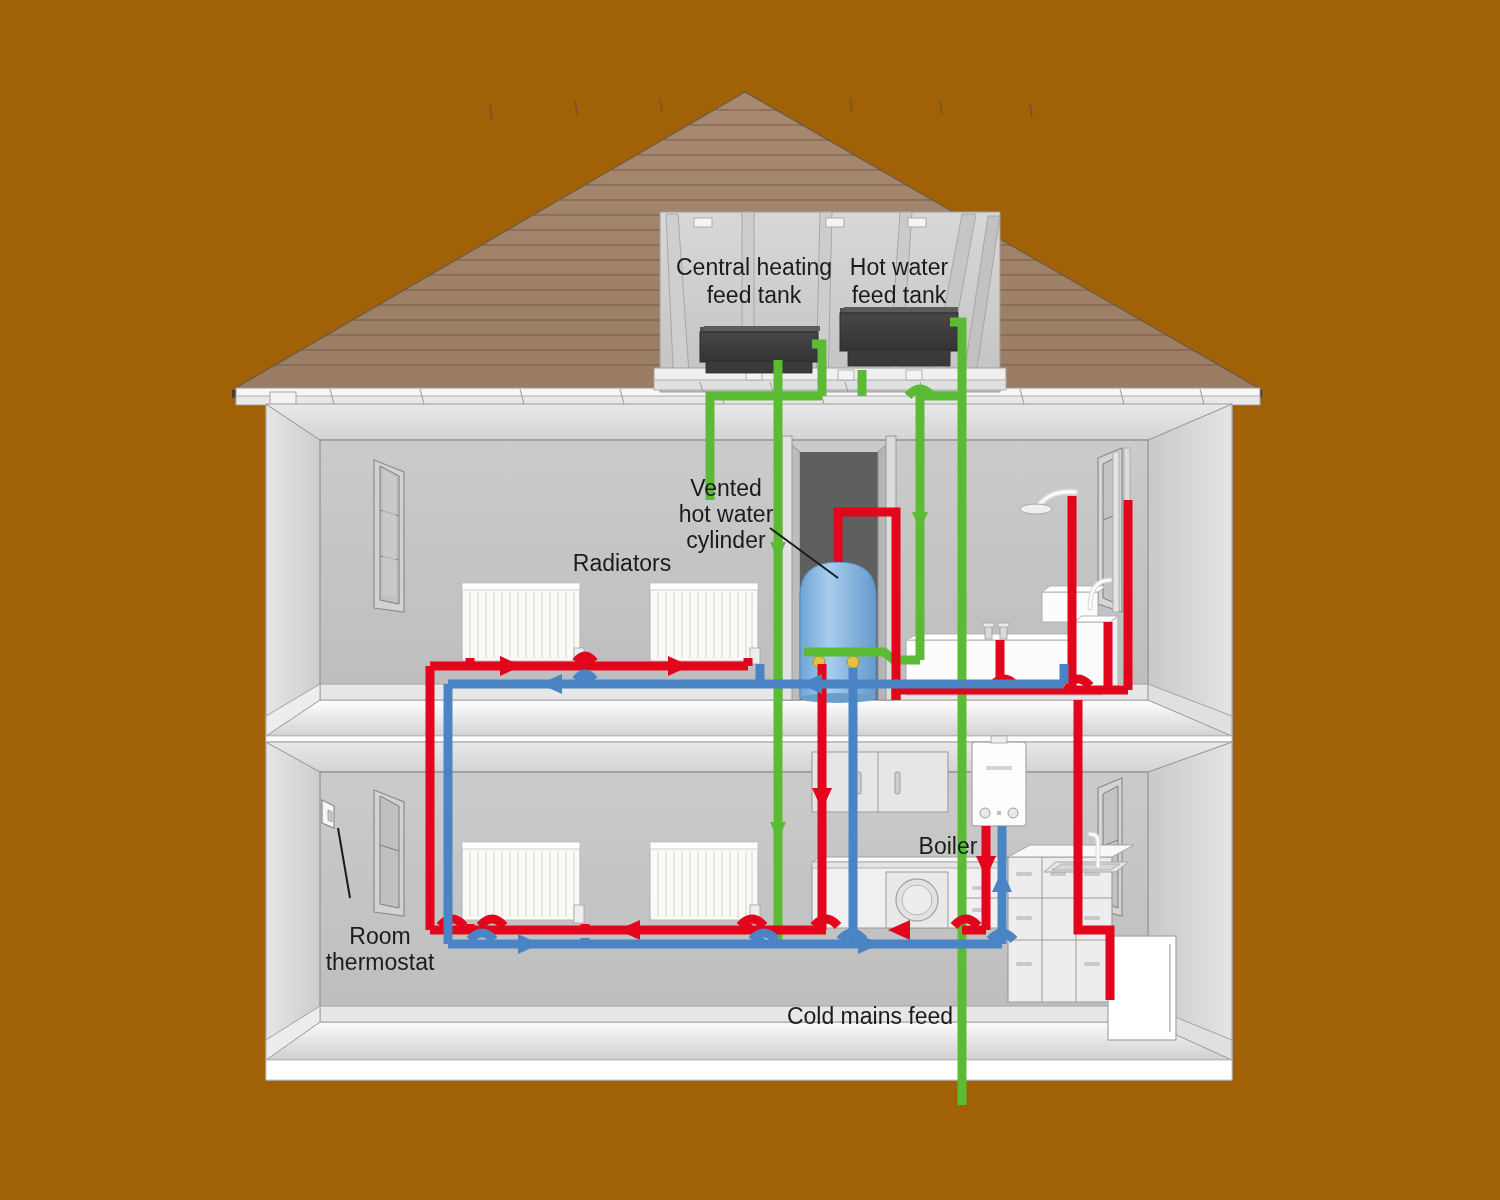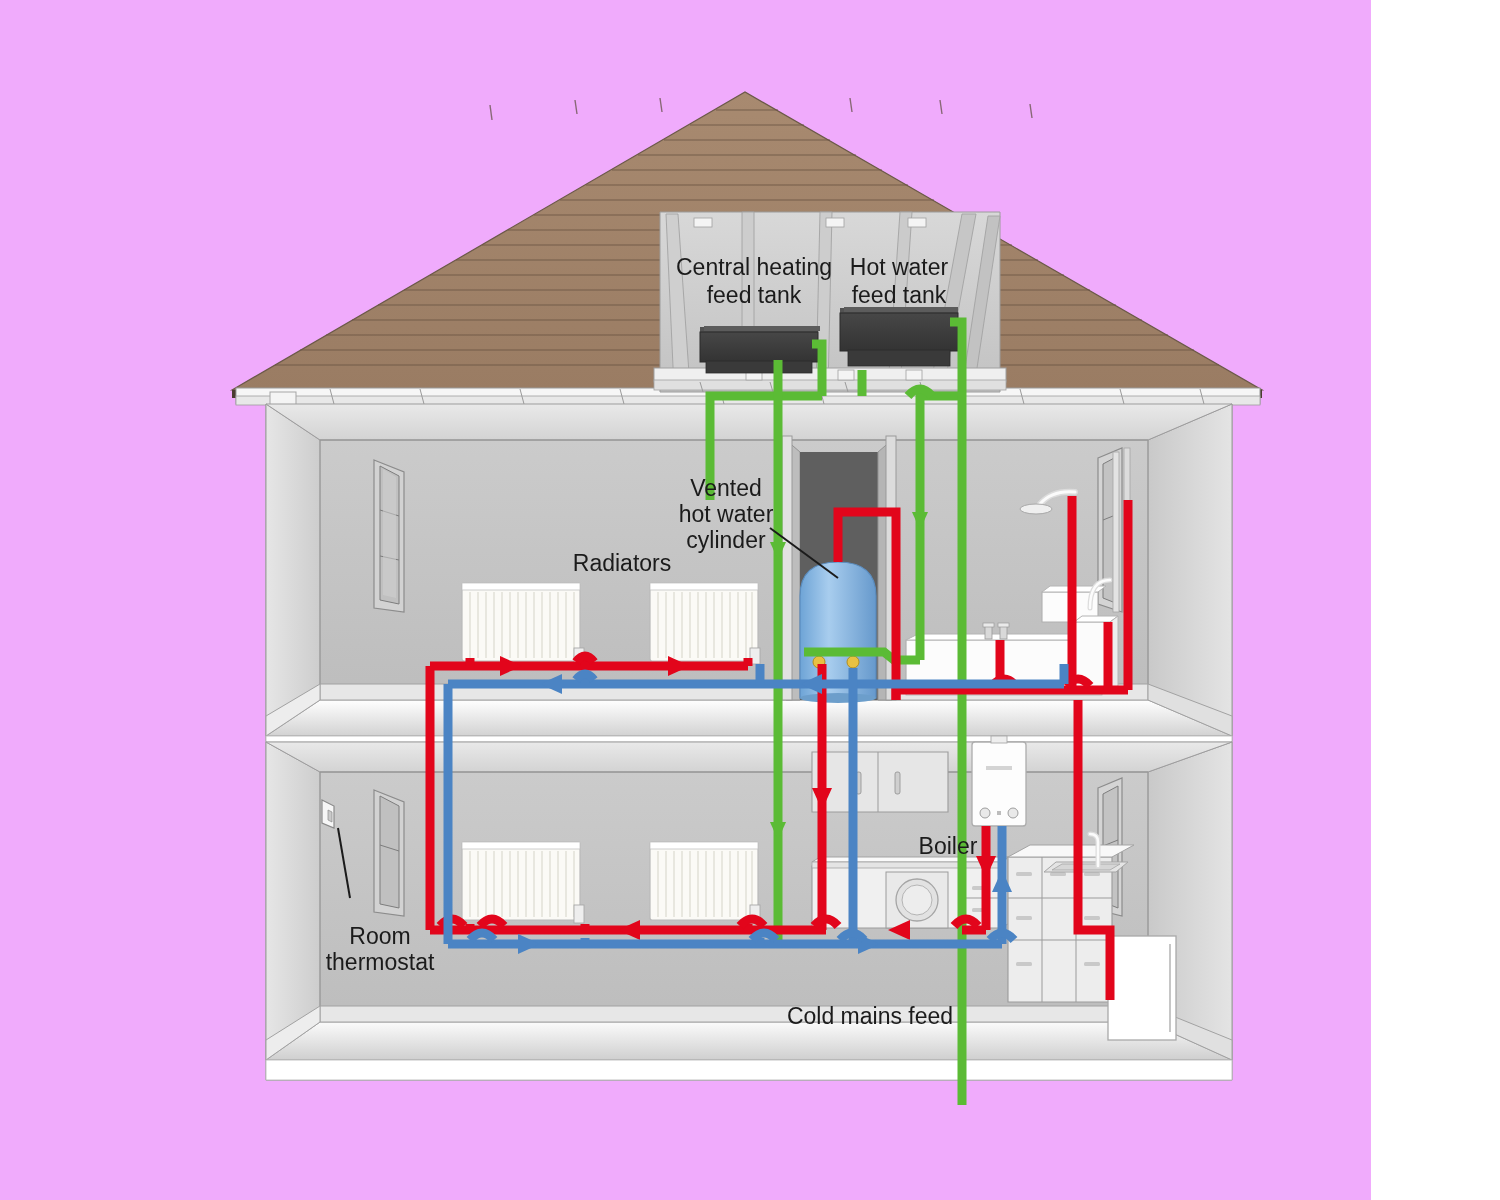--- a/index.html
+++ b/index.html
@@ -1,18 +1,18 @@
 <!DOCTYPE html>
 <html><head>
 <meta charset="utf-8">
 <style>
   html,body{margin:0;padding:0;background:#ffffff;}
   body{width:1500px;height:1200px;overflow:hidden;
        font-family:"Liberation Sans","DejaVu Sans",sans-serif;}
-  #stage{position:relative;width:1371px;height:1200px;background:#f0abfc;}
+  #stage{position:relative;width:1500px;height:1200px;background:#a16207;}
   svg#scene{position:absolute;left:0;top:0;width:1500px;height:1200px;display:block;}
   .lbl{font-family:"Liberation Sans","DejaVu Sans",sans-serif;
        font-size:23px;fill:#1b1b1b;}
   .lbl-mid{text-anchor:middle;}
 </style>
 </head>
 <body>
 
 <div id="stage">
 <svg id="scene" viewBox="0 0 1500 1200">

